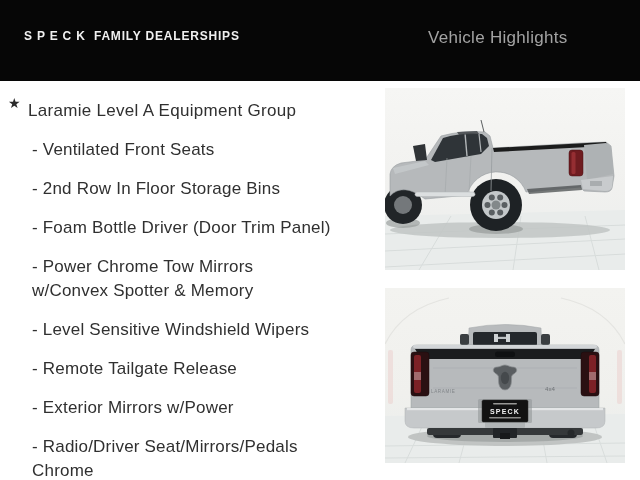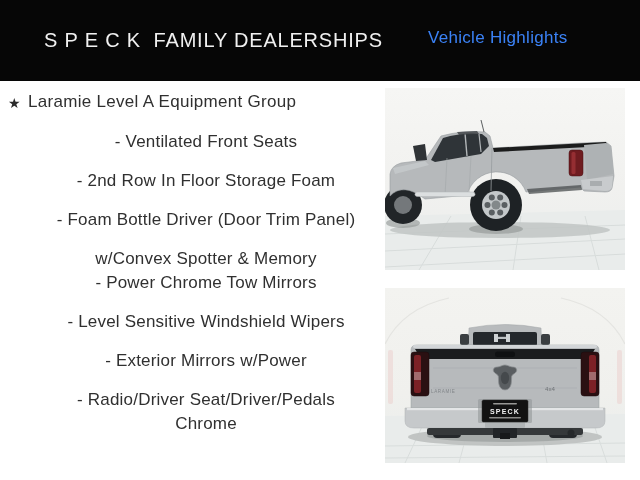--- a/index.html
+++ b/index.html
@@ -3,35 +3,35 @@
 <meta charset="utf-8">
 <style>
   html,body{margin:0;padding:0;}
   body{
     width:640px;height:480px;position:relative;overflow:hidden;
     background:#ffffff;
     font-family:"Liberation Sans", sans-serif;
   }
   .header{position:absolute;left:0;top:0;width:640px;height:81px;background:#060606;}
   .brand{
-    position:absolute;left:44px;top:29px;
-    font-size:20px;color:#f0f0f0;letter-spacing:.8px;white-space:pre;
+    position:absolute;left:24px;top:29px;
+    font-size:12px;color:#f0f0f0;letter-spacing:.8px;white-space:pre;font-weight:bold;
   }
   .section-title{
     position:absolute;left:428px;top:28px;
-    font-size:17px;color:#3b82f6;letter-spacing:.3px;white-space:nowrap;
+    font-size:17px;color:#a3a3a3;letter-spacing:.3px;white-space:nowrap;
   }
   .features{
     position:absolute;left:8px;top:90px;width:372px;
     color:#303030;font-size:17px;
   }
   .group-row{display:flex;align-items:flex-start;line-height:24px;margin-bottom:15px;}
   .star{width:20px;flex:none;font-size:14px;padding-top:1px;color:#2b2b2b;}
-  .group-title{letter-spacing:.3px;white-space:nowrap;}
-  .feature-item{padding-left:24px;margin-bottom:15px;text-align:center;}
+  .group-title{letter-spacing:.3px;white-space:nowrap;margin-top:9px;}
+  .feature-item{padding-left:24px;margin-bottom:15px;}
   .feature-line{line-height:24px;white-space:nowrap;letter-spacing:.2px;}
   .photo{position:absolute;overflow:hidden;background:#f2f2f0;}
   .photo svg{display:block;}
   .photo1{left:385px;top:88px;width:240px;height:182px;}
   .photo2{left:385px;top:288px;width:240px;height:175px;}
   svg text{font-family:"Liberation Sans", sans-serif;}
 </style>
 </head>
 <body>
 
@@ -42,37 +42,40 @@
 
 <div class="features">
   <div class="group-row">
     <span class="star">★</span>
     <span class="group-title">Laramie Level A Equipment Group</span>
   </div>
   <div class="feature-item">
     <div class="feature-line">- Ventilated Front Seats</div>
   </div>
   <div class="feature-item">
-    <div class="feature-line">- 2nd Row In Floor Storage Foam</div>
+    <div class="feature-line">- 2nd Row In Floor Storage Bins</div>
   </div>
   <div class="feature-item">
     <div class="feature-line">- Foam Bottle Driver (Door Trim Panel)</div>
   </div>
   <div class="feature-item">
+    <div class="feature-line">- Power Chrome Tow Mirrors</div>
     <div class="feature-line">w/Convex Spotter &amp; Memory</div>
-    <div class="feature-line">- Power Chrome Tow Mirrors</div>
   </div>
   <div class="feature-item">
     <div class="feature-line">- Level Sensitive Windshield Wipers</div>
   </div>
   <div class="feature-item">
+    <div class="feature-line">- Remote Tailgate Release</div>
+  </div>
+  <div class="feature-item">
     <div class="feature-line">- Exterior Mirrors w/Power</div>
   </div>
   <div class="feature-item">
-    <div class="feature-line">- Radio/Driver Seat/Driver/Pedals</div>
+    <div class="feature-line">- Radio/Driver Seat/Mirrors/Pedals</div>
     <div class="feature-line">Chrome</div>
   </div>
 </div>
 
 <div class="photo photo1">
   <svg viewBox="0 0 240 182" width="240" height="182">
     <defs>
       <linearGradient id="wall1" x1="0" y1="0" x2="0" y2="1">
         <stop offset="0" stop-color="#f6f6f4"></stop>
         <stop offset="0.55" stop-color="#f1f1ef"></stop>

